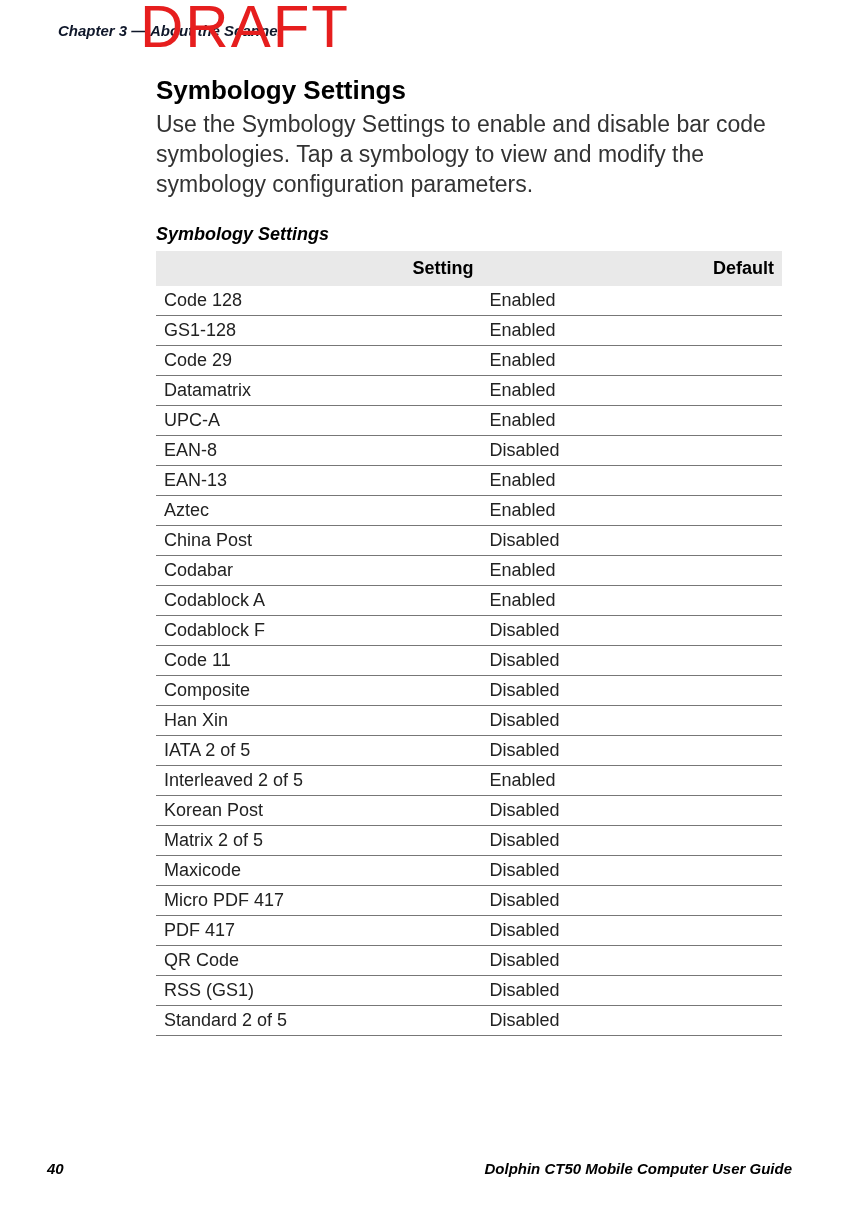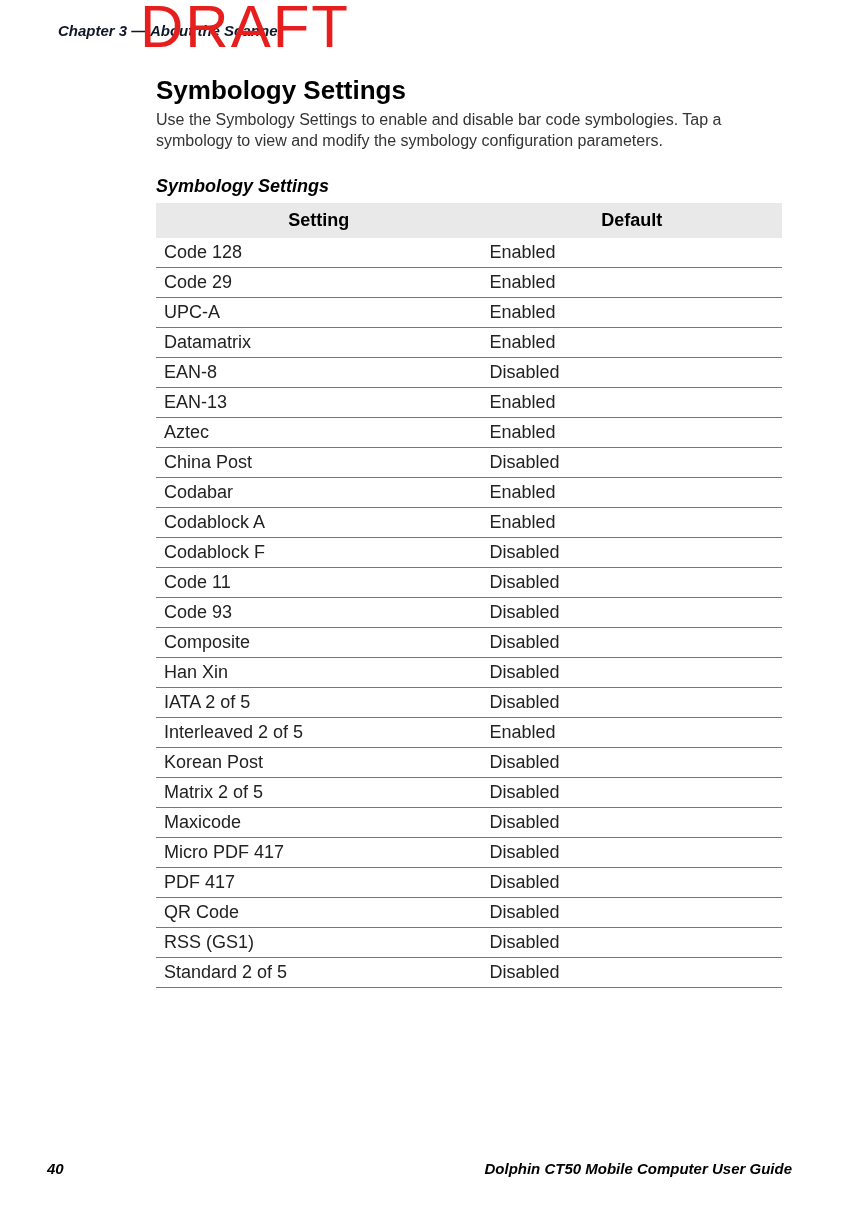--- a/index.html
+++ b/index.html
@@ -37,39 +37,39 @@
       margin-left: 98px;
       margin-right: 10px;
     }
     .section-title {
       font-size: 26px;
       font-weight: bold;
       color: #000;
       margin-bottom: 4px;
     }
     .section-desc {
-      font-size: 16px;
+      font-size: 23px;
       line-height: 1.3;
       color: #333;
       margin-bottom: 24px;
     }
     .table-caption {
       font-size: 18px;
       font-weight: bold;
       font-style: italic;
       margin-bottom: 6px;
     }
     table {
       width: 100%;
       border-collapse: collapse;
       font-size: 18px;
     }
     thead th {
       background: #e9e9e9;
-      text-align: center;
+      text-align: right;
       font-weight: bold;
       padding: 7px 8px 7px 8px;
       border: none;
     }
     tbody td {
       padding: 4px 8px 4px 8px;
       border-bottom: 1px solid #777;
       color: #222;
     }
     tbody td:first-child {
@@ -105,32 +105,36 @@
           <th>Setting</th>
           <th>Default</th>
         </tr>
       </thead>
       <tbody id="table-body">
           <tr>
             <td>Code 128</td>
             <td>Enabled</td>
           </tr>
           <tr>
+            <td>GS1-128</td>
+            <td>Enabled</td>
+          </tr>
+          <tr>
             <td>Code 29</td>
             <td>Enabled</td>
           </tr>
           <tr>
+            <td>Datamatrix</td>
+            <td>Enabled</td>
+          </tr>
+          <tr>
             <td>UPC-A</td>
             <td>Enabled</td>
           </tr>
           <tr>
-            <td>Datamatrix</td>
-            <td>Enabled</td>
-          </tr>
-          <tr>
             <td>EAN-8</td>
             <td>Disabled</td>
           </tr>
           <tr>
             <td>EAN-13</td>
             <td>Enabled</td>
           </tr>
           <tr>
             <td>Aztec</td>
             <td>Enabled</td>
@@ -146,24 +150,20 @@
           <tr>
             <td>Codablock A</td>
             <td>Enabled</td>
           </tr>
           <tr>
             <td>Codablock F</td>
             <td>Disabled</td>
           </tr>
           <tr>
             <td>Code 11</td>
-            <td>Disabled</td>
-          </tr>
-          <tr>
-            <td>Code 93</td>
             <td>Disabled</td>
           </tr>
           <tr>
             <td>Composite</td>
             <td>Disabled</td>
           </tr>
           <tr>
             <td>Han Xin</td>
             <td>Disabled</td>
           </tr>

